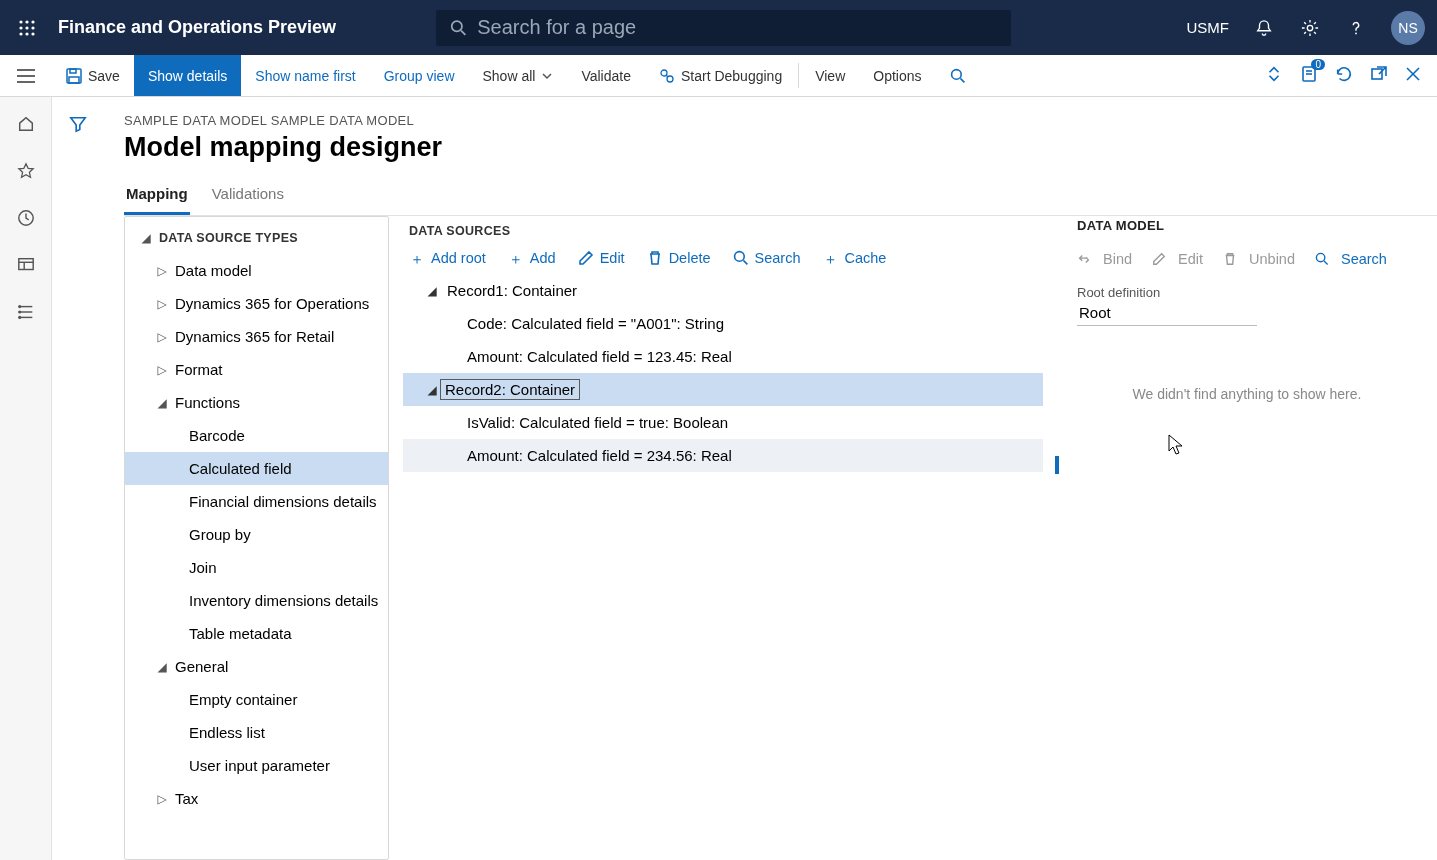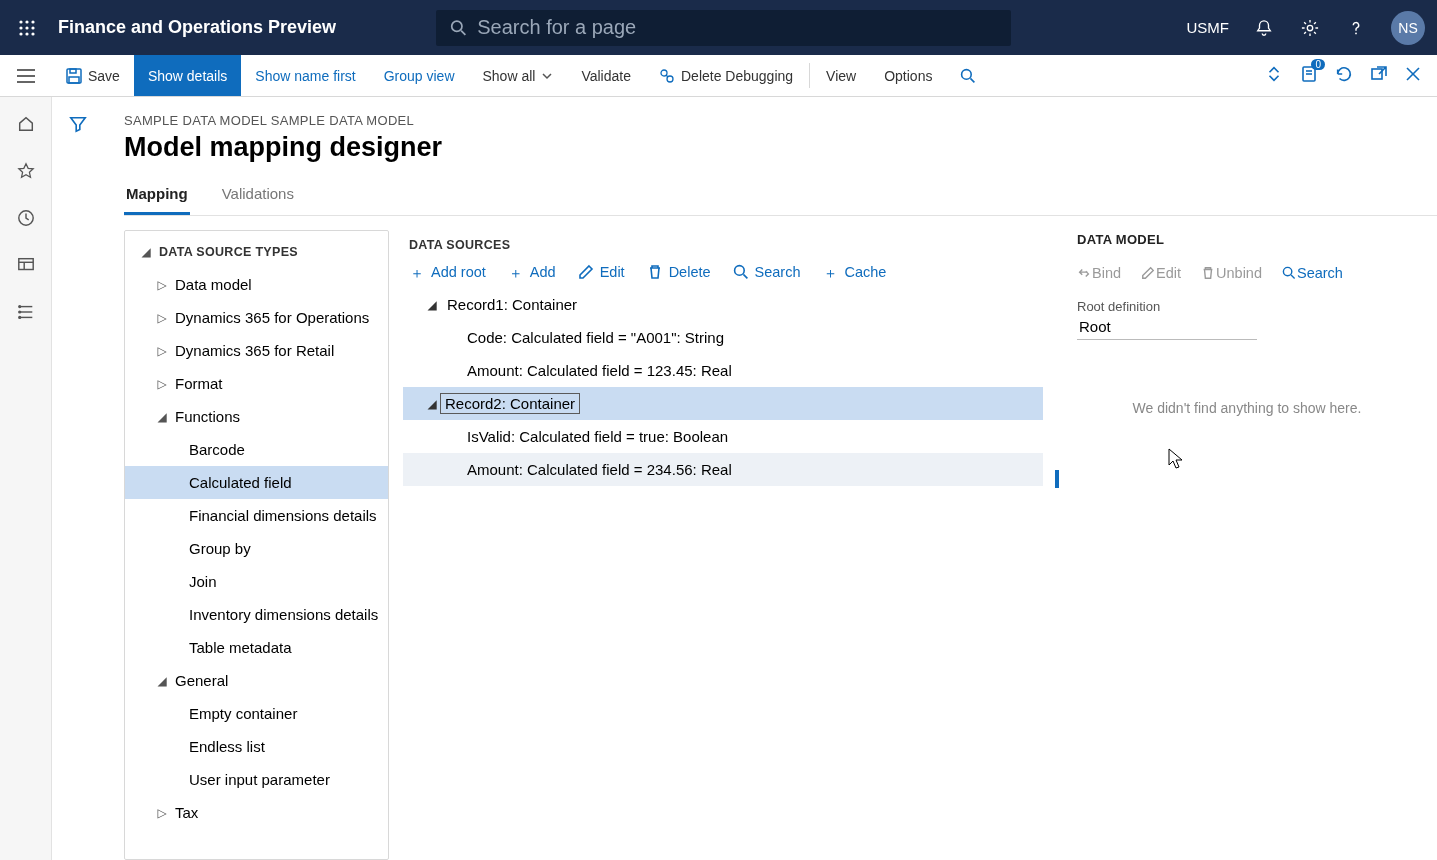--- a/index.html
+++ b/index.html
@@ -32,21 +32,21 @@
 
 .page { display:flex; height:calc(100% - 97px); }
 .leftrail { width:52px; background:#f6f6f6; border-right:1px solid #e2e2e2; display:flex; flex-direction:column; align-items:center; gap:24px; padding-top:18px; }
 .leftrail .rail-icon { font-size:18px; color:#555; cursor:pointer; }
 .filterrail { width:52px; display:flex; padding-top:18px; justify-content:center; }
 .filterrail .f-icon { color:#0f6cbd; font-size:18px; cursor:pointer; }
 
 .content { flex:1; padding:16px 0 0 20px; display:flex; flex-direction:column; }
 .breadcrumb { font-size:13px; color:#555; letter-spacing:.3px; }
 .page-title { font-size:27px; font-weight:600; margin-top:4px; margin-bottom:16px; }
-.tabs { display:flex; gap:30px; border-bottom:1px solid #e2e2e2; margin-bottom:14px; }
+.tabs { display:flex; gap:20px; border-bottom:1px solid #e2e2e2; }
 .tab { padding:6px 2px 10px 2px; font-size:15px; color:#777; cursor:pointer; }
 .tab.active { color:#222; font-weight:600; border-bottom:3px solid #0f6cbd; }
 
 .cols { display:flex; flex:1; overflow:hidden; }
 .col1 { width:265px; border:1px solid #d8d8d8; border-radius:2px; padding:4px 0; }
 .col2 { flex:1; padding:0 14px; position:relative; }
 .col3 { width:380px; padding:0 20px; }
 
 .col-head { font-size:12.5px; font-weight:700; color:#333; letter-spacing:.3px; padding:8px 8px 8px 20px; }
 .tree { font-size:15px; }
@@ -66,21 +66,21 @@
 .ds-row .caret { color:#333; }
 .ds-row.lv1 { padding-left:58px; }
 .ds-row.sel { background:#c9dcf2; }
 .ds-row.sel .lbl { outline:1px solid #666; padding:1px 4px; background:#fff0; }
 .ds-row.sel .lbl { background:transparent; }
 .ds-row.hov { background:#edf1f6; }
 .ds-row .lbl { padding-left:6px; }
 
 .col3-head { font-size:13px; font-weight:700; color:#222; letter-spacing:.3px; padding-top:2px; }
 .dm-toolbar { display:flex; gap:20px; padding:18px 0 10px 0; }
-.dm-btn { display:flex; align-items:center; gap:1px; font-size:14.5px; color:#9a9a9a; background:none; border:none; cursor:default; }
+.dm-btn { display:flex; align-items:center; gap:12px; font-size:14.5px; color:#9a9a9a; background:none; border:none; cursor:default; }
 .dm-btn.enabled { color:#0f6cbd; cursor:pointer; }
 .dm-label { font-size:13px; color:#555; margin-top:8px; }
 .dm-input { width:180px; border:none; border-bottom:1px solid #bbb; font-size:15px; padding:4px 2px; outline:none; }
 .dm-empty { text-align:center; color:#888; font-size:14px; margin-top:60px; }
 
 .cursor-arrow { position:absolute; left:779px; top:218px; pointer-events:none; }
 .splitter { position:absolute; right:-2px; top:240px; width:4px; height:18px; border-left:2px solid #0f6cbd; border-right:2px solid #0f6cbd; }
 </style>
 </head>
 <body>
@@ -156,21 +156,21 @@
           <path d="M2 4l4 4 4-4"></path>
         </svg>
       </button>
     <button class="ab-btn">Validate</button>
     <button class="ab-btn">
         <svg width="16" height="16" viewBox="0 0 16 16" fill="none" stroke="#0f6cbd" stroke-width="1.3">
           <circle cx="5" cy="5" r="3"></circle>
           <circle cx="11" cy="11" r="3"></circle>
           <line x1="7" y1="7" x2="9" y2="9"></line>
         </svg>
-        <span>Delete Debugging</span>
+        <span>Start Debugging</span>
       </button>
     <div class="ab-sep"></div>
     <button class="ab-btn">View</button>
     <button class="ab-btn">Options</button>
     <button class="ab-btn">
         <svg width="16" height="16" viewBox="0 0 20 20" fill="none" stroke="#0f6cbd" stroke-width="2">
           <circle cx="8" cy="8" r="6"></circle>
           <line x1="13" y1="13" x2="18" y2="18"></line>
         </svg>
       </button>

